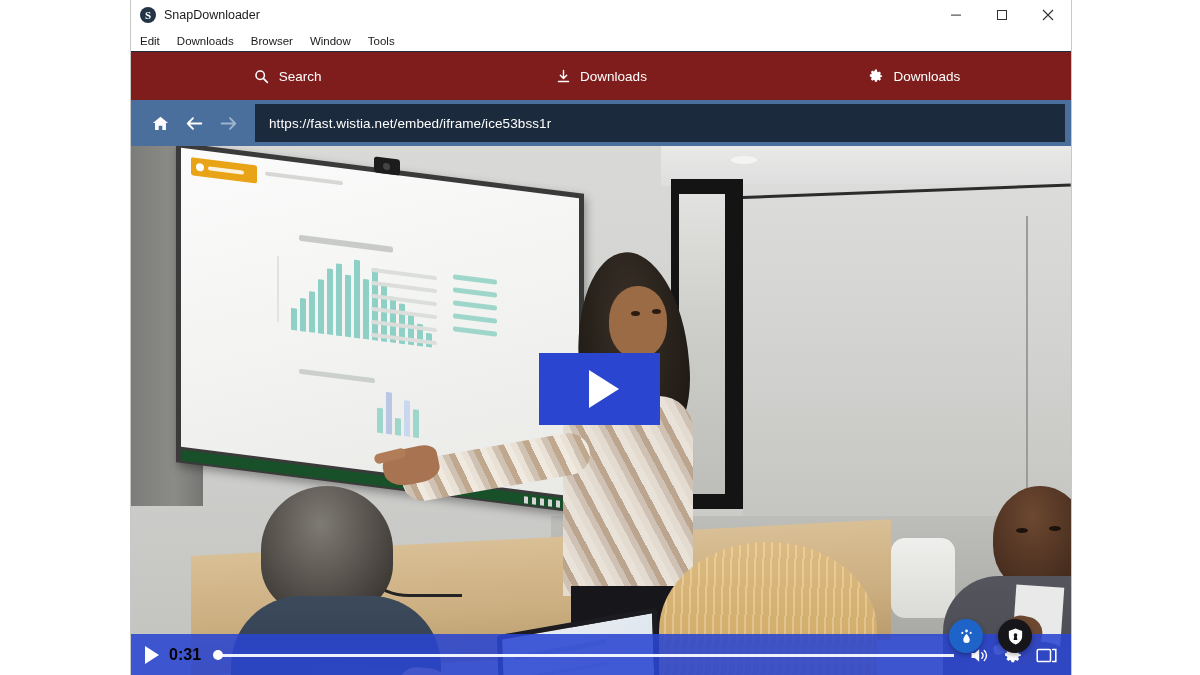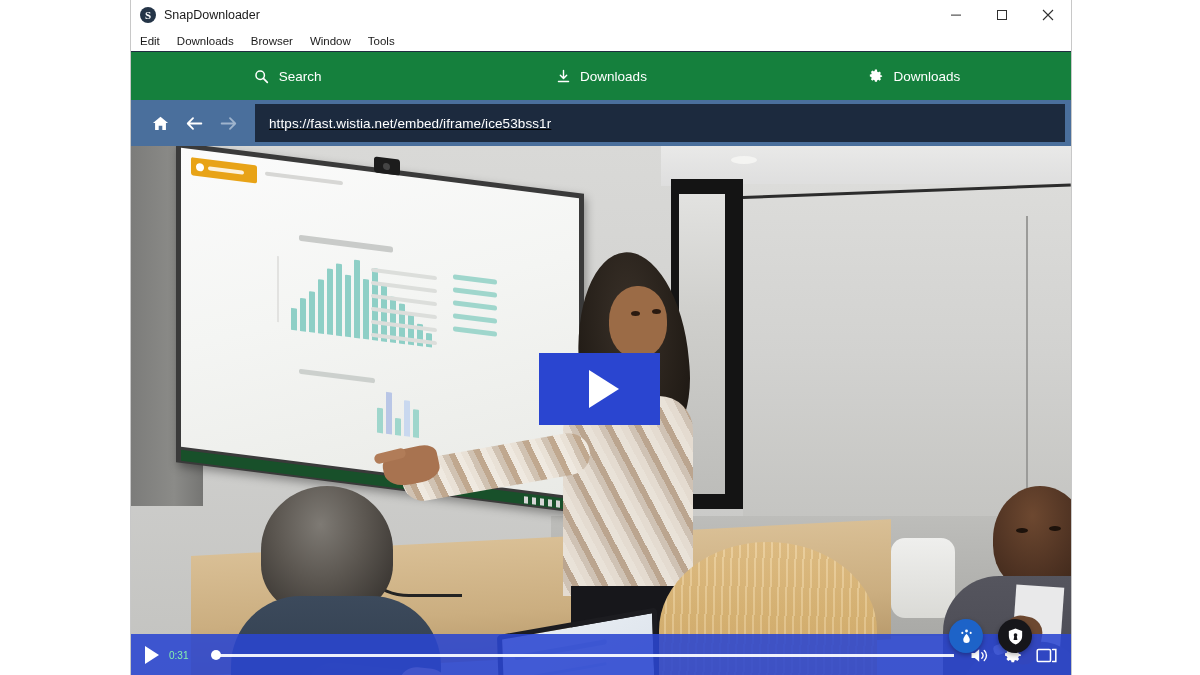--- a/index.html
+++ b/index.html
@@ -99,42 +99,41 @@
     border-top: 1px solid #1f2d40;
   }
   .tab {
     flex: 1 1 0;
     display: flex;
     align-items: center;
     justify-content: center;
     gap: 9px;
     color: #ffffff;
     font-size: 13.5px;
-    background: #15803d;
+    background: #7f1d1d;
     user-select: none;
   }
   .tab.active { background: #4a6f9c; }
   .tab .ticon {
     display: flex;
     align-items: center;
     justify-content: center;
     width: 16px;
     height: 16px;
   }
 
   
   .addressbar {
     height: 46px;
     background: #4a6f9c;
     display: flex;
     align-items: center;
     padding: 0 6px 0 12px;
     gap: 0px;
     box-sizing: border-box;
-    text-decoration: underline;
   }
   .nav-btn {
     width: 34px;
     height: 34px;
     display: flex;
     align-items: center;
     justify-content: center;
     color: #ffffff;
   }
   .nav-btn.disabled { color: #9fb4cd; }
@@ -445,23 +444,23 @@
   }
   .pb-play {
     width: 0; height: 0;
     border-left: 14px solid #ffffff;
     border-top: 9px solid transparent;
     border-bottom: 9px solid transparent;
     flex: 0 0 auto;
     cursor: pointer;
   }
   .pb-time {
-    color: #86efac;
-    font-size: 10px;
-    font-weight: normal;
+    color: #000000;
+    font-size: 16px;
+    font-weight: bold;
     flex: 0 0 auto;
     min-width: 30px;
   }
   .pb-track {
     position: relative;
     flex: 1 1 auto;
     height: 3px;
     background: rgba(255,255,255,0.92);
     margin: 0 6px;
   }

